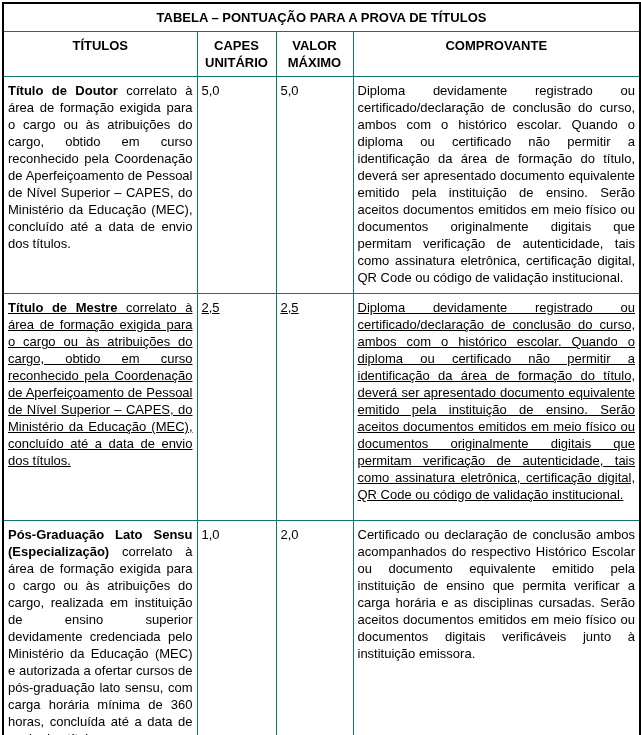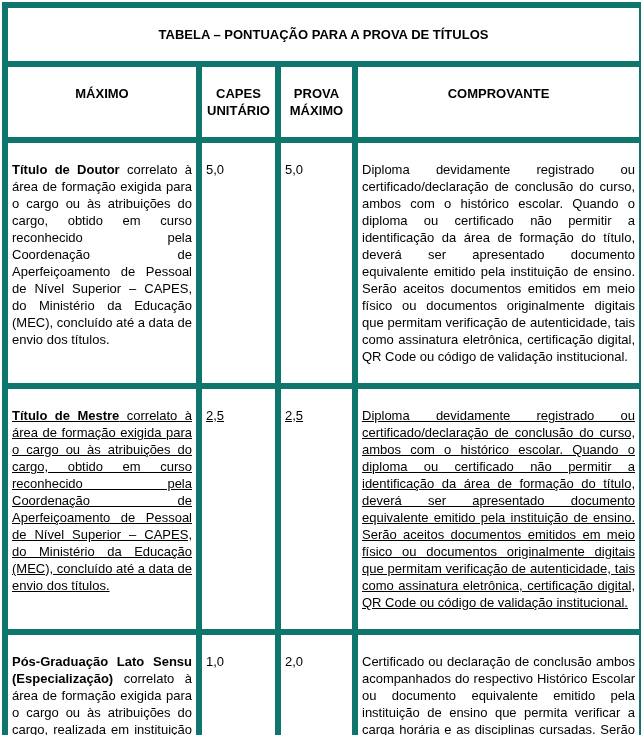--- a/index.html
+++ b/index.html
@@ -12,22 +12,22 @@
     color: #000000;
   }
   table.score-table {
     border-collapse: collapse;
     table-layout: fixed;
     width: 637px;
     margin: 2px 0 0 2px;
     border: 2px solid #000000;
   }
   table.score-table td, table.score-table th {
-    border: 6px solid #0f766e;
-    padding: 18px 4px;
+    border: 1px solid #0f766e;
+    padding: 5px 4px;
     font-size: 13px;
     line-height: 17px;
     vertical-align: top;
     overflow: hidden;
     box-sizing: border-box;
   }
   td.title-bar {
     text-align: center;
     font-weight: bold;
     height: 18px;
@@ -63,23 +63,23 @@
     <col style="width:194px">
     <col style="width:79px">
     <col style="width:77px">
     <col style="width:287px">
   </colgroup>
   <tbody>
     <tr>
       <td class="title-bar" colspan="4">TABELA – PONTUAÇÃO PARA A PROVA DE TÍTULOS</td>
     </tr>
     <tr>
-      <th class="col-head">MÁXIMO</th>
+      <th class="col-head">TÍTULOS</th>
       <th class="col-head">CAPES UNITÁRIO</th>
-      <th class="col-head">PROVA MÁXIMO</th>
+      <th class="col-head">VALOR MÁXIMO</th>
       <th class="col-head">COMPROVANTE</th>
     </tr>
 
     <tr class="body-row-1">
       <td class="cell-text">
         <span class="lead">Título de Doutor</span><span> correlato à área de formação exigida para o cargo ou às atribuições do cargo, obtido em curso reconhecido pela Coordenação de Aperfeiçoamento de Pessoal de Nível Superior – CAPES, do Ministério da Educação (MEC), concluído até a data de envio dos títulos.</span>
       </td>
       <td class="cell-value">5,0</td>
       <td class="cell-value">5,0</td>
       <td class="cell-text">Diploma devidamente registrado ou certificado/declaração de conclusão do curso, ambos com o histórico escolar. Quando o diploma ou certificado não permitir a identificação da área de formação do título, deverá ser apresentado documento equivalente emitido pela instituição de ensino. Serão aceitos documentos emitidos em meio físico ou documentos originalmente digitais que permitam verificação de autenticidade, tais como assinatura eletrônica, certificação digital, QR Code ou código de validação institucional.</td>

